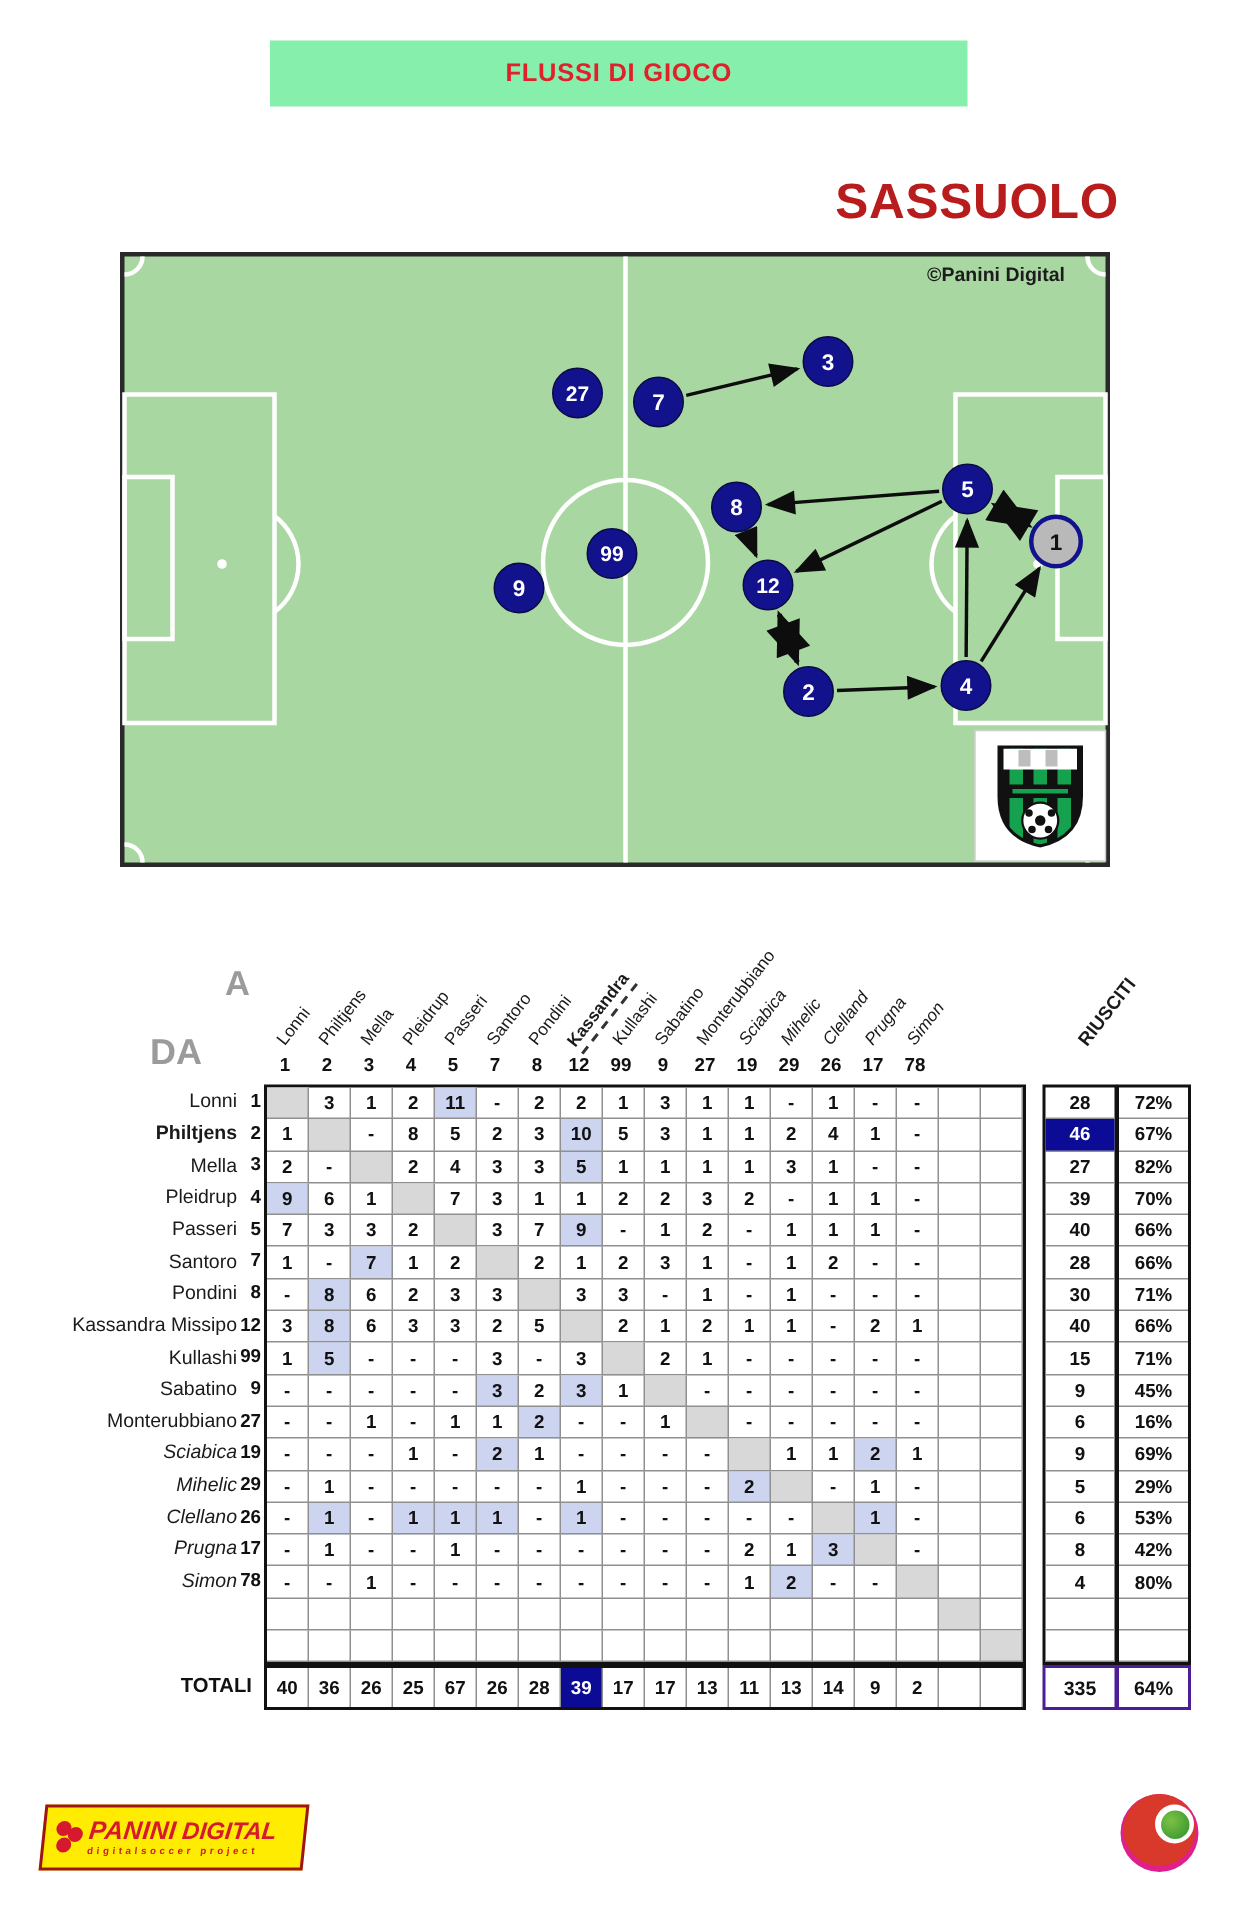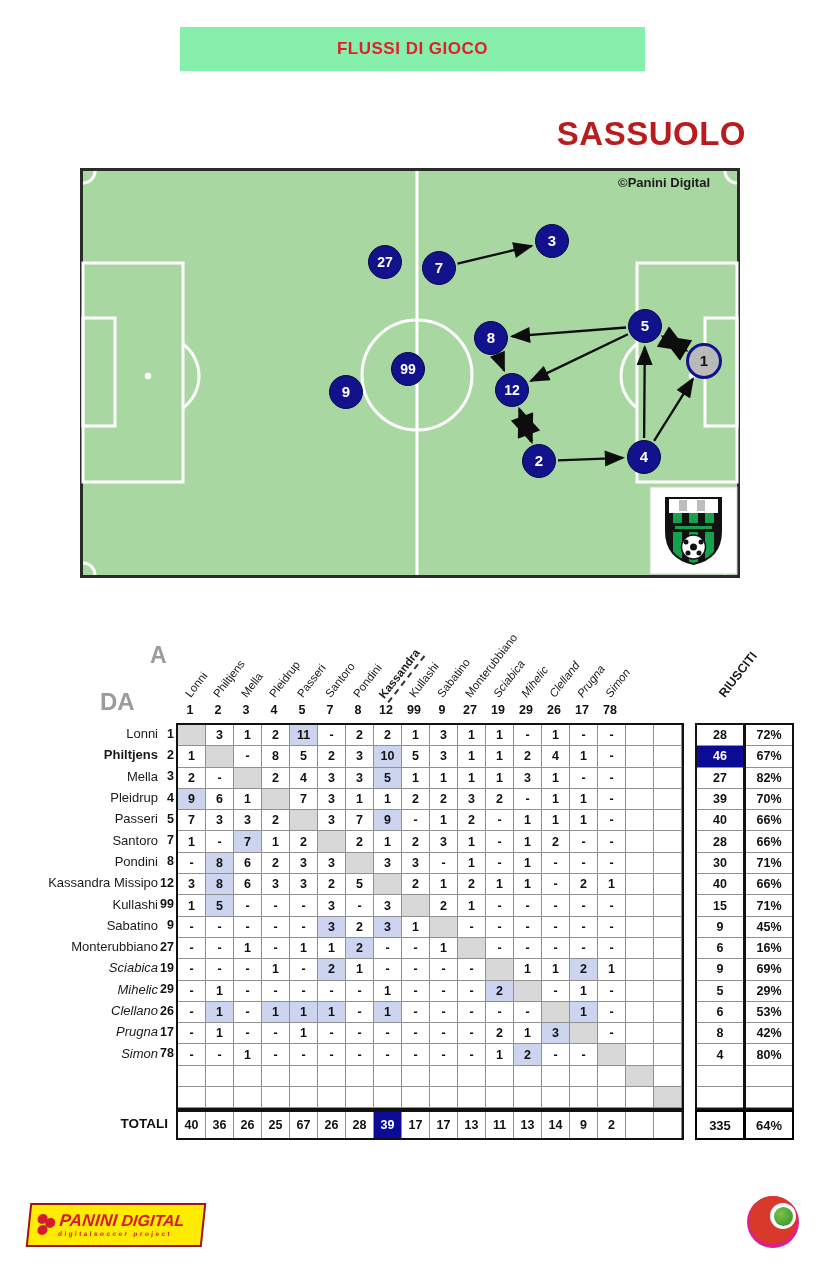--- a/index.html
+++ b/index.html
@@ -39,21 +39,21 @@
   .cell{
     display:flex;align-items:center;justify-content:center;
     border-right:1px solid #909090;border-bottom:1px solid #909090;
     font-size:12.5px;font-weight:bold;color:#111;overflow:hidden;
   }
   .cell.diag{background:#d8d8d8;}
   .cell.hl{background:#ccd4f0;}
   .cell.dark{background:#0b0b96;color:#fff;}
   .vcol .cell{border-right:none;}
   .totrow .cell{border-bottom:none;}
-  .bigbox{position:absolute;border:2px solid #000000;display:flex;align-items:center;justify-content:center;font-weight:bold;font-size:13px;background:#fff;}
+  .bigbox{position:absolute;border:2px solid #4c1d95;display:flex;align-items:center;justify-content:center;font-weight:bold;font-size:13px;background:#fff;}
   .totali-label{position:absolute;font-weight:bold;font-size:13.5px;display:flex;align-items:center;justify-content:flex-end;}
   
   .panini-logo{
     left:28px;top:1203px;width:176px;height:44px;background:#ffec00;
     border:2px solid #9d141f;transform:skewX(-6deg);box-sizing:border-box;
     display:flex;align-items:center;padding:1px 6px;
   }
   .pl-text{display:flex;flex-direction:column;line-height:1;margin-left:3px;}
   .pl-row1{display:flex;align-items:baseline;gap:4px;}
   .pl-brand{font-weight:900;font-style:italic;font-size:17px;color:#d6192e;letter-spacing:.3px;}

